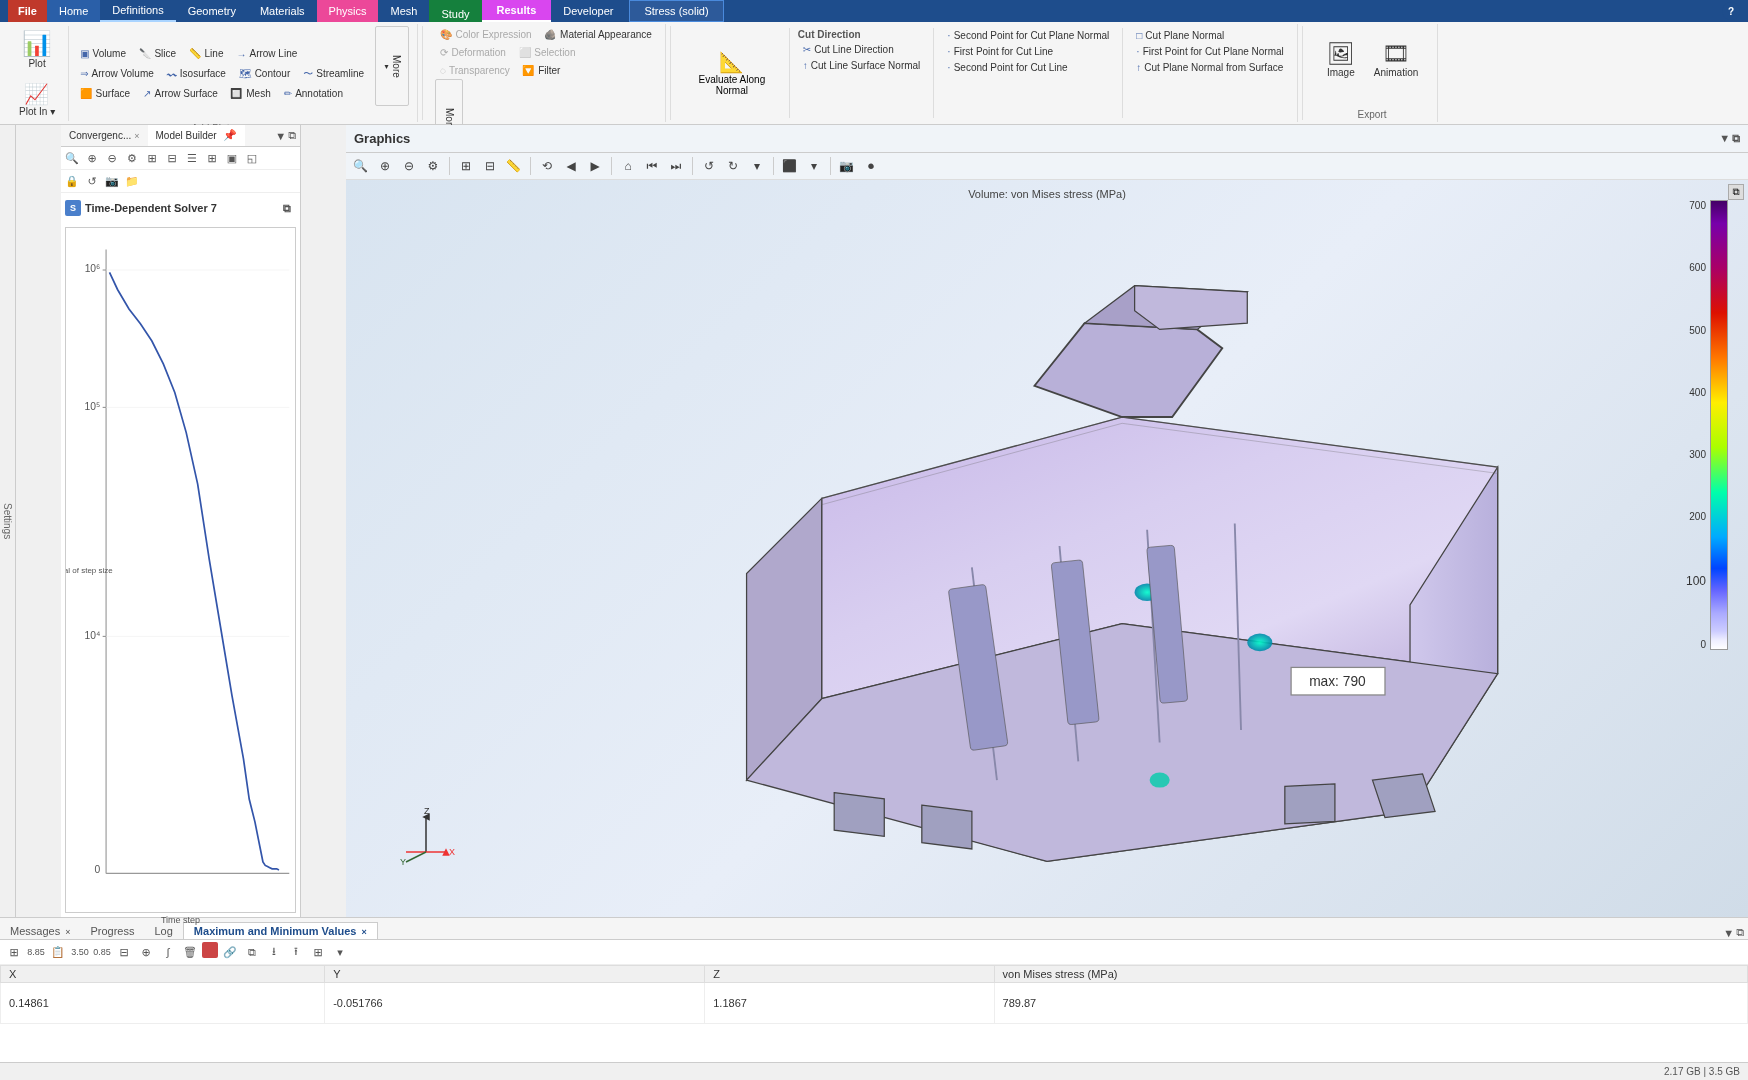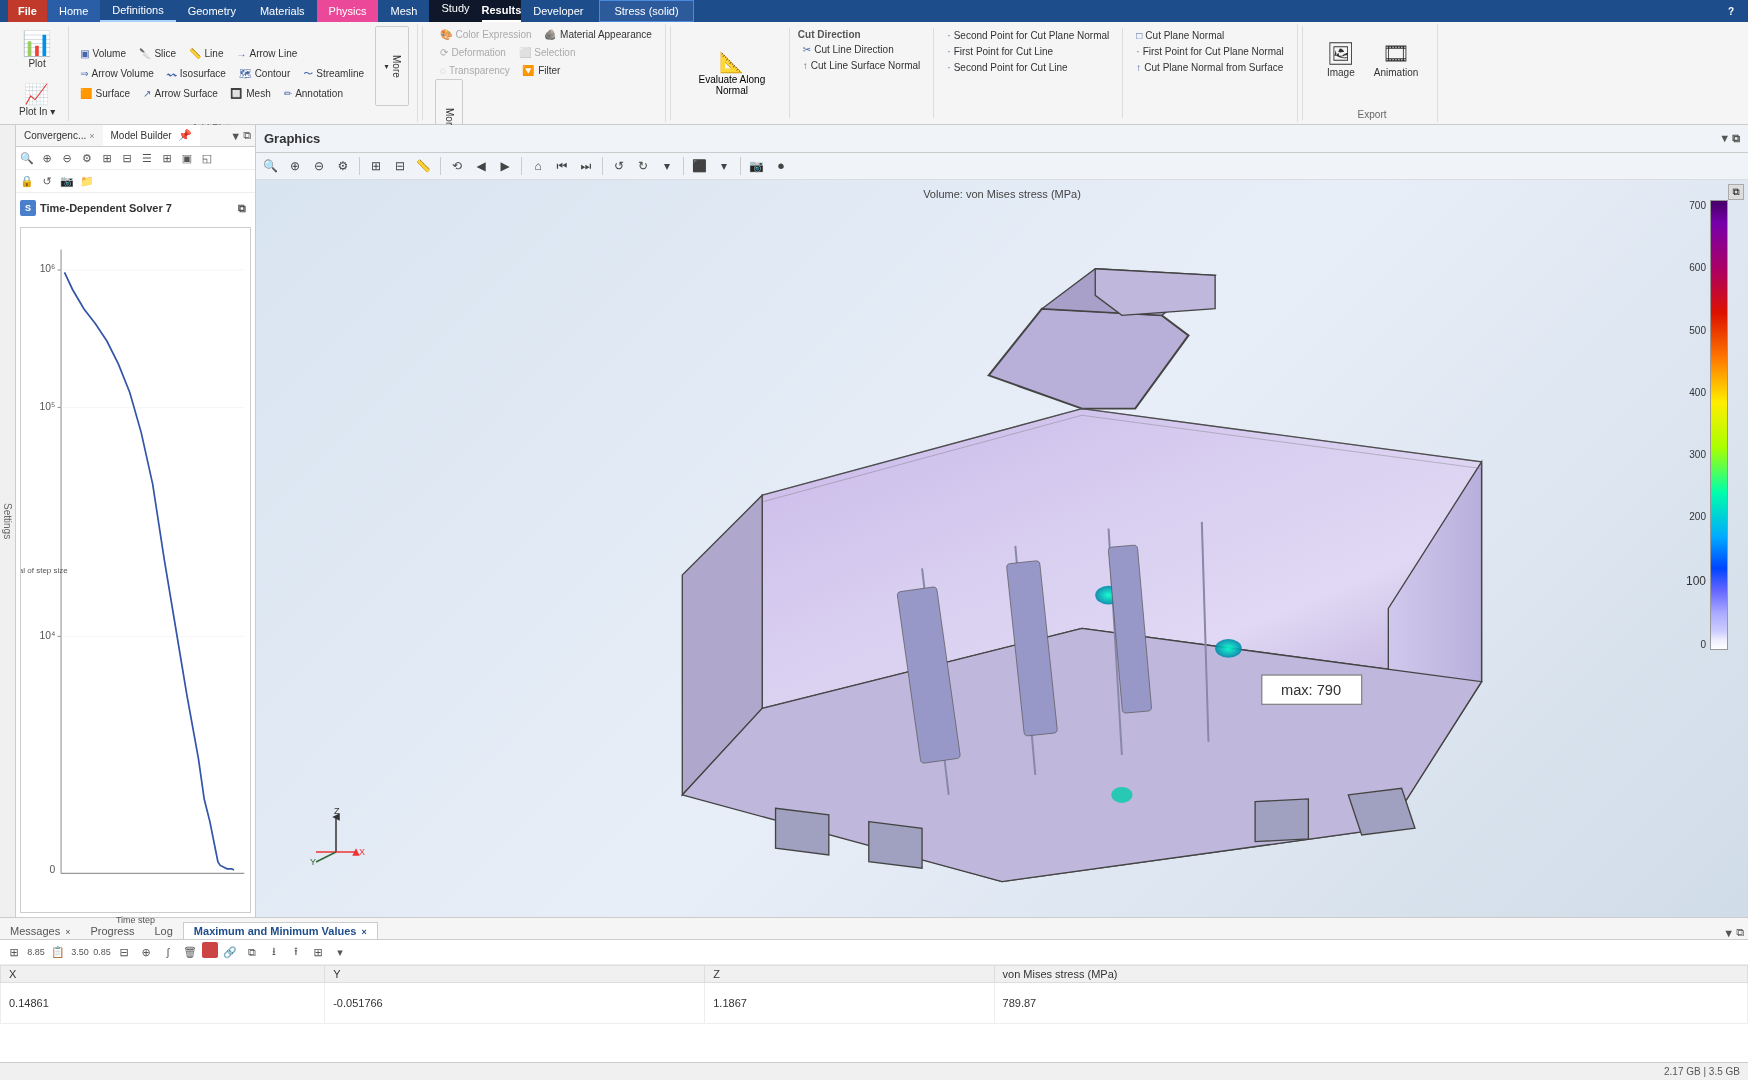--- a/index.html
+++ b/index.html
@@ -88,24 +88,24 @@
     </div>
     <div style="background:#1e4d8c; padding:2px 12px; cursor:pointer; display:flex;align-items:center;">
       <span>Materials</span>
     </div>
     <div style="background:#ec4899; padding:2px 12px; cursor:pointer; display:flex;align-items:center;">
       <span>Physics</span>
     </div>
     <div style="background:#1e4d8c; padding:2px 12px; cursor:pointer; display:flex;align-items:center;">
       <span>Mesh</span>
     </div>
-    <div style="background:#0f172a; padding:2px 12px; cursor:pointer; display:flex;align-items:flex-start;">
+    <div style="background:#15803d; padding:2px 12px; cursor:pointer; display:flex;align-items:flex-end;">
       <span>Study</span>
     </div>
-    <div style="background:#0f172a; padding:2px 0; cursor:pointer; display:flex;align-items:center; border-bottom:2px solid white;">
+    <div style="background:#d946ef; padding:2px 15px; cursor:pointer; display:flex;align-items:center; border-bottom:2px solid white;">
       <span style="font-weight:bold;">Results</span>
     </div>
     <div style="background:#1e4d8c; padding:2px 12px; cursor:pointer; display:flex;align-items:center;">
       <span>Developer</span>
     </div>
     <div style="background:#2d5a9a; padding:2px 14px; cursor:pointer; display:flex;align-items:center; margin-left:4px; border:1px solid #4a8adc;">
       <span>Stress (solid)</span>
     </div>
   </div>
   <div class="help-btn">?</div>
@@ -282,21 +282,21 @@
         <div class="big-btn" style="min-height:60px;">
           <div style="font-size:22px;">🎞</div>
           <span style="font-size:10px;">Animation</span>
         </div>
       </div>
       <div class="ribbon-group-title">Export</div>
     </div>
   </div>
 </div>
 
-<div class="main-layout" style="height: calc(1080px - 22px - 103px - 145px - 18px);">
+<div class="main-layout" style="height: calc(1080px - 22px - 103px - 145px - 18px); gap: 45px;">
 
   <div class="settings-sidebar">
     <span style="writing-mode:vertical-rl;">Settings</span>
   </div>
 
   <div class="left-panel">
 
     <div class="left-panel-tabs">
       <div class="left-tab">
         <span>Convergenc...</span>

